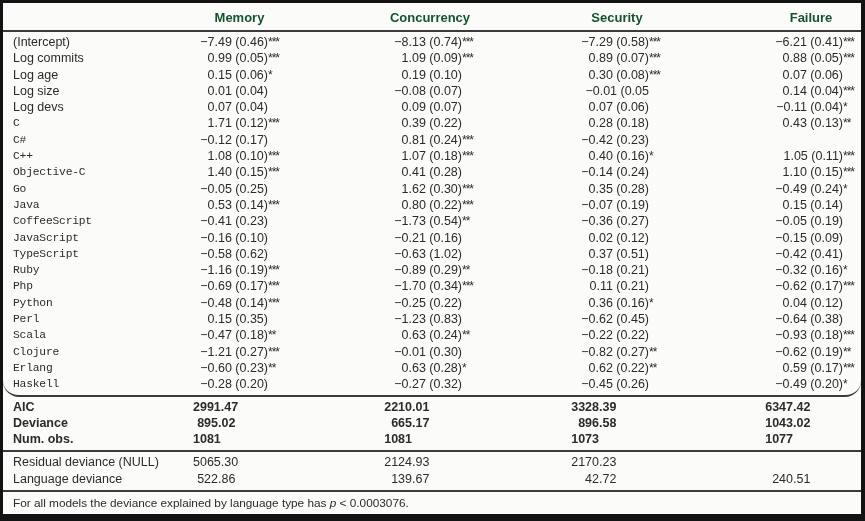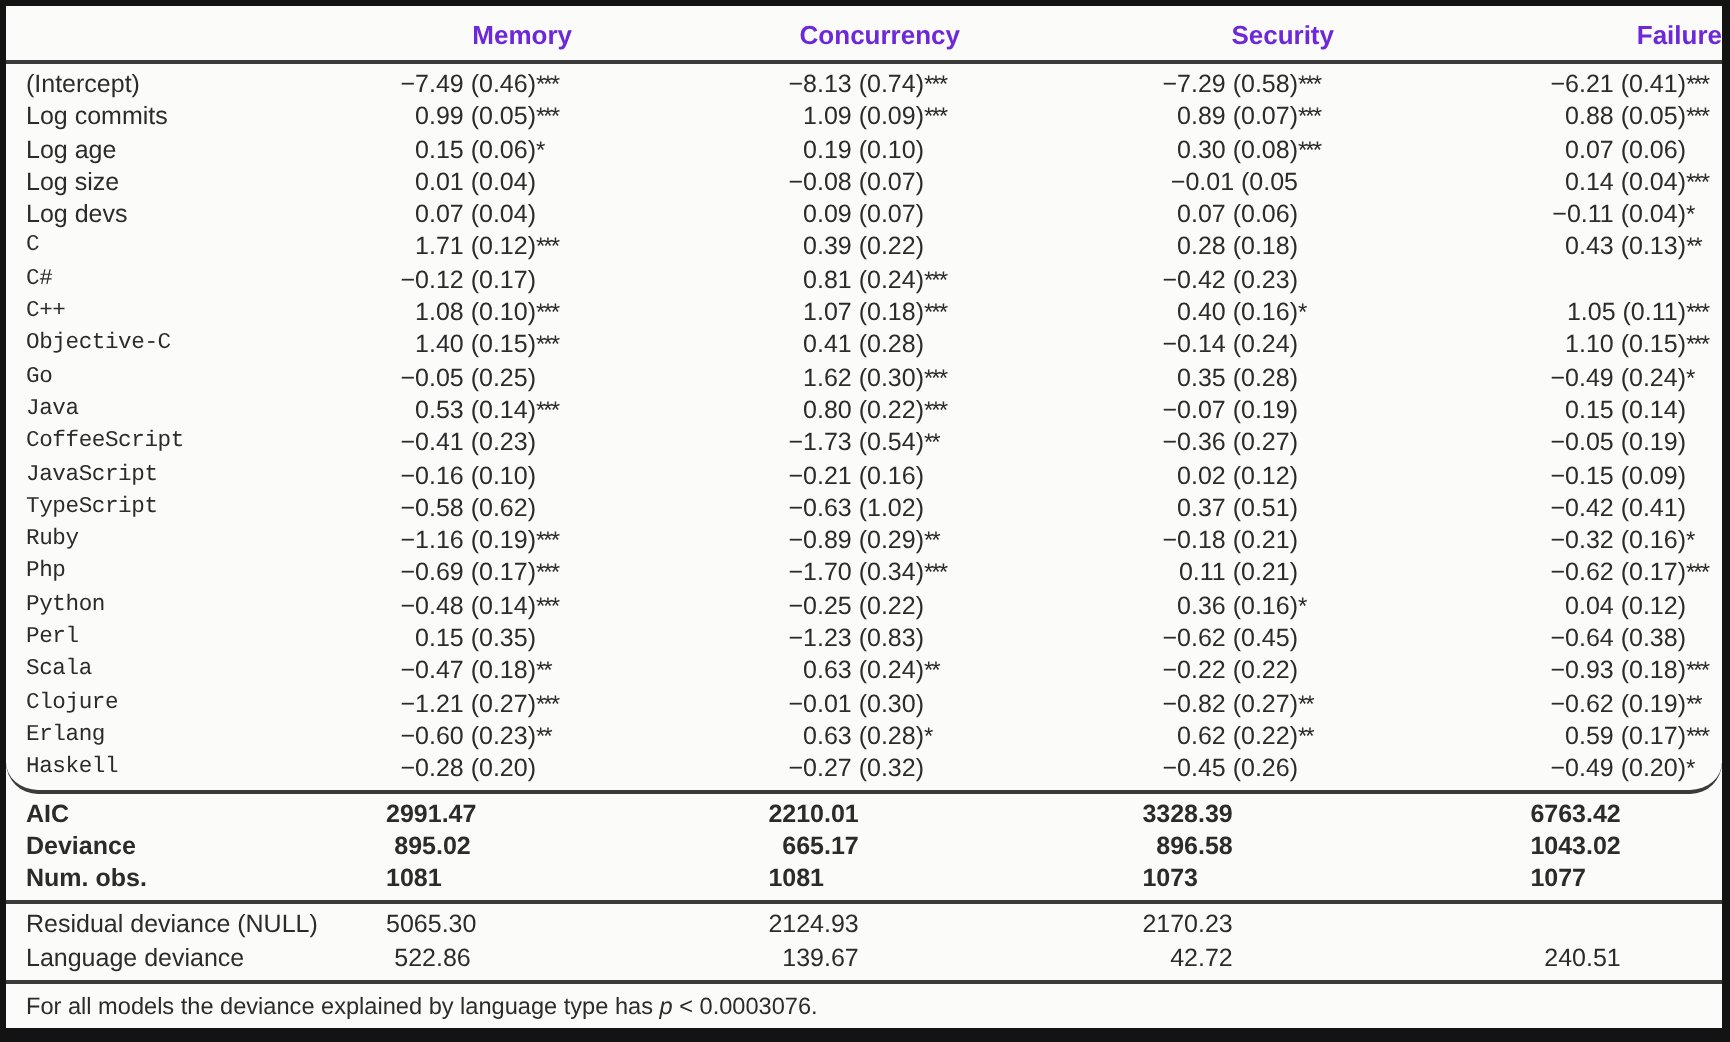--- a/index.html
+++ b/index.html
@@ -7,22 +7,22 @@
     position:relative; width:865px; height:521px; box-sizing:border-box;
     border:3px solid #131313; border-right-width:4px; border-bottom-width:7px;
     background:#fbfbfa; overflow:hidden;
     font-family:"Liberation Sans", sans-serif; color:#2b2b2b;
   }
   .grid { display:grid; grid-template-columns:190px 93px 194px 187px 194px; }
   
   #thead { height:25px; align-items:center; padding-top:2px;
            border-bottom:2px solid #3b3b3b; }
   #thead .hcell { display:flex; justify-content:flex-end; }
-  #thead .hbox { display:inline-block; width:100px; text-align:right;
-                 font-weight:bold; font-size:13px; color:#6d28d9; }
+  #thead .hbox { display:inline-block; width:100px; text-align:center;
+                 font-weight:bold; font-size:13px; color:#14532d; }
   
   .trow { height:16.3px; line-height:16.3px; font-size:12.5px; }
   .lbl { padding-left:10px; white-space:nowrap; overflow:hidden; }
   .lbl.mono { font-family:"Liberation Mono","DejaVu Sans Mono",monospace;
               font-size:11.3px; letter-spacing:-0.2px; }
   .ncell { display:flex; justify-content:flex-end; white-space:nowrap; }
   .stars { display:inline-block; width:18px; text-align:left;
            letter-spacing:-1px; font-size:12px; }
   
   .sd { display:inline-block; width:17px; text-align:left; }
@@ -484,21 +484,21 @@
           <span>2210</span>
           <span class="sd">.01</span>
           <span class="sp"></span>
         </div>
         <div class="ncell">
           <span>3328</span>
           <span class="sd">.39</span>
           <span class="sp"></span>
         </div>
         <div class="ncell">
-          <span>6763</span>
+          <span>6347</span>
           <span class="sd">.42</span>
           <span class="sp"></span>
         </div>
       </div>
       <div class="trow grid">
       <div class="lbl">Deviance</div>
     <div class="ncell">
           <span>895</span>
           <span class="sd">.02</span>
           <span class="sp"></span>

